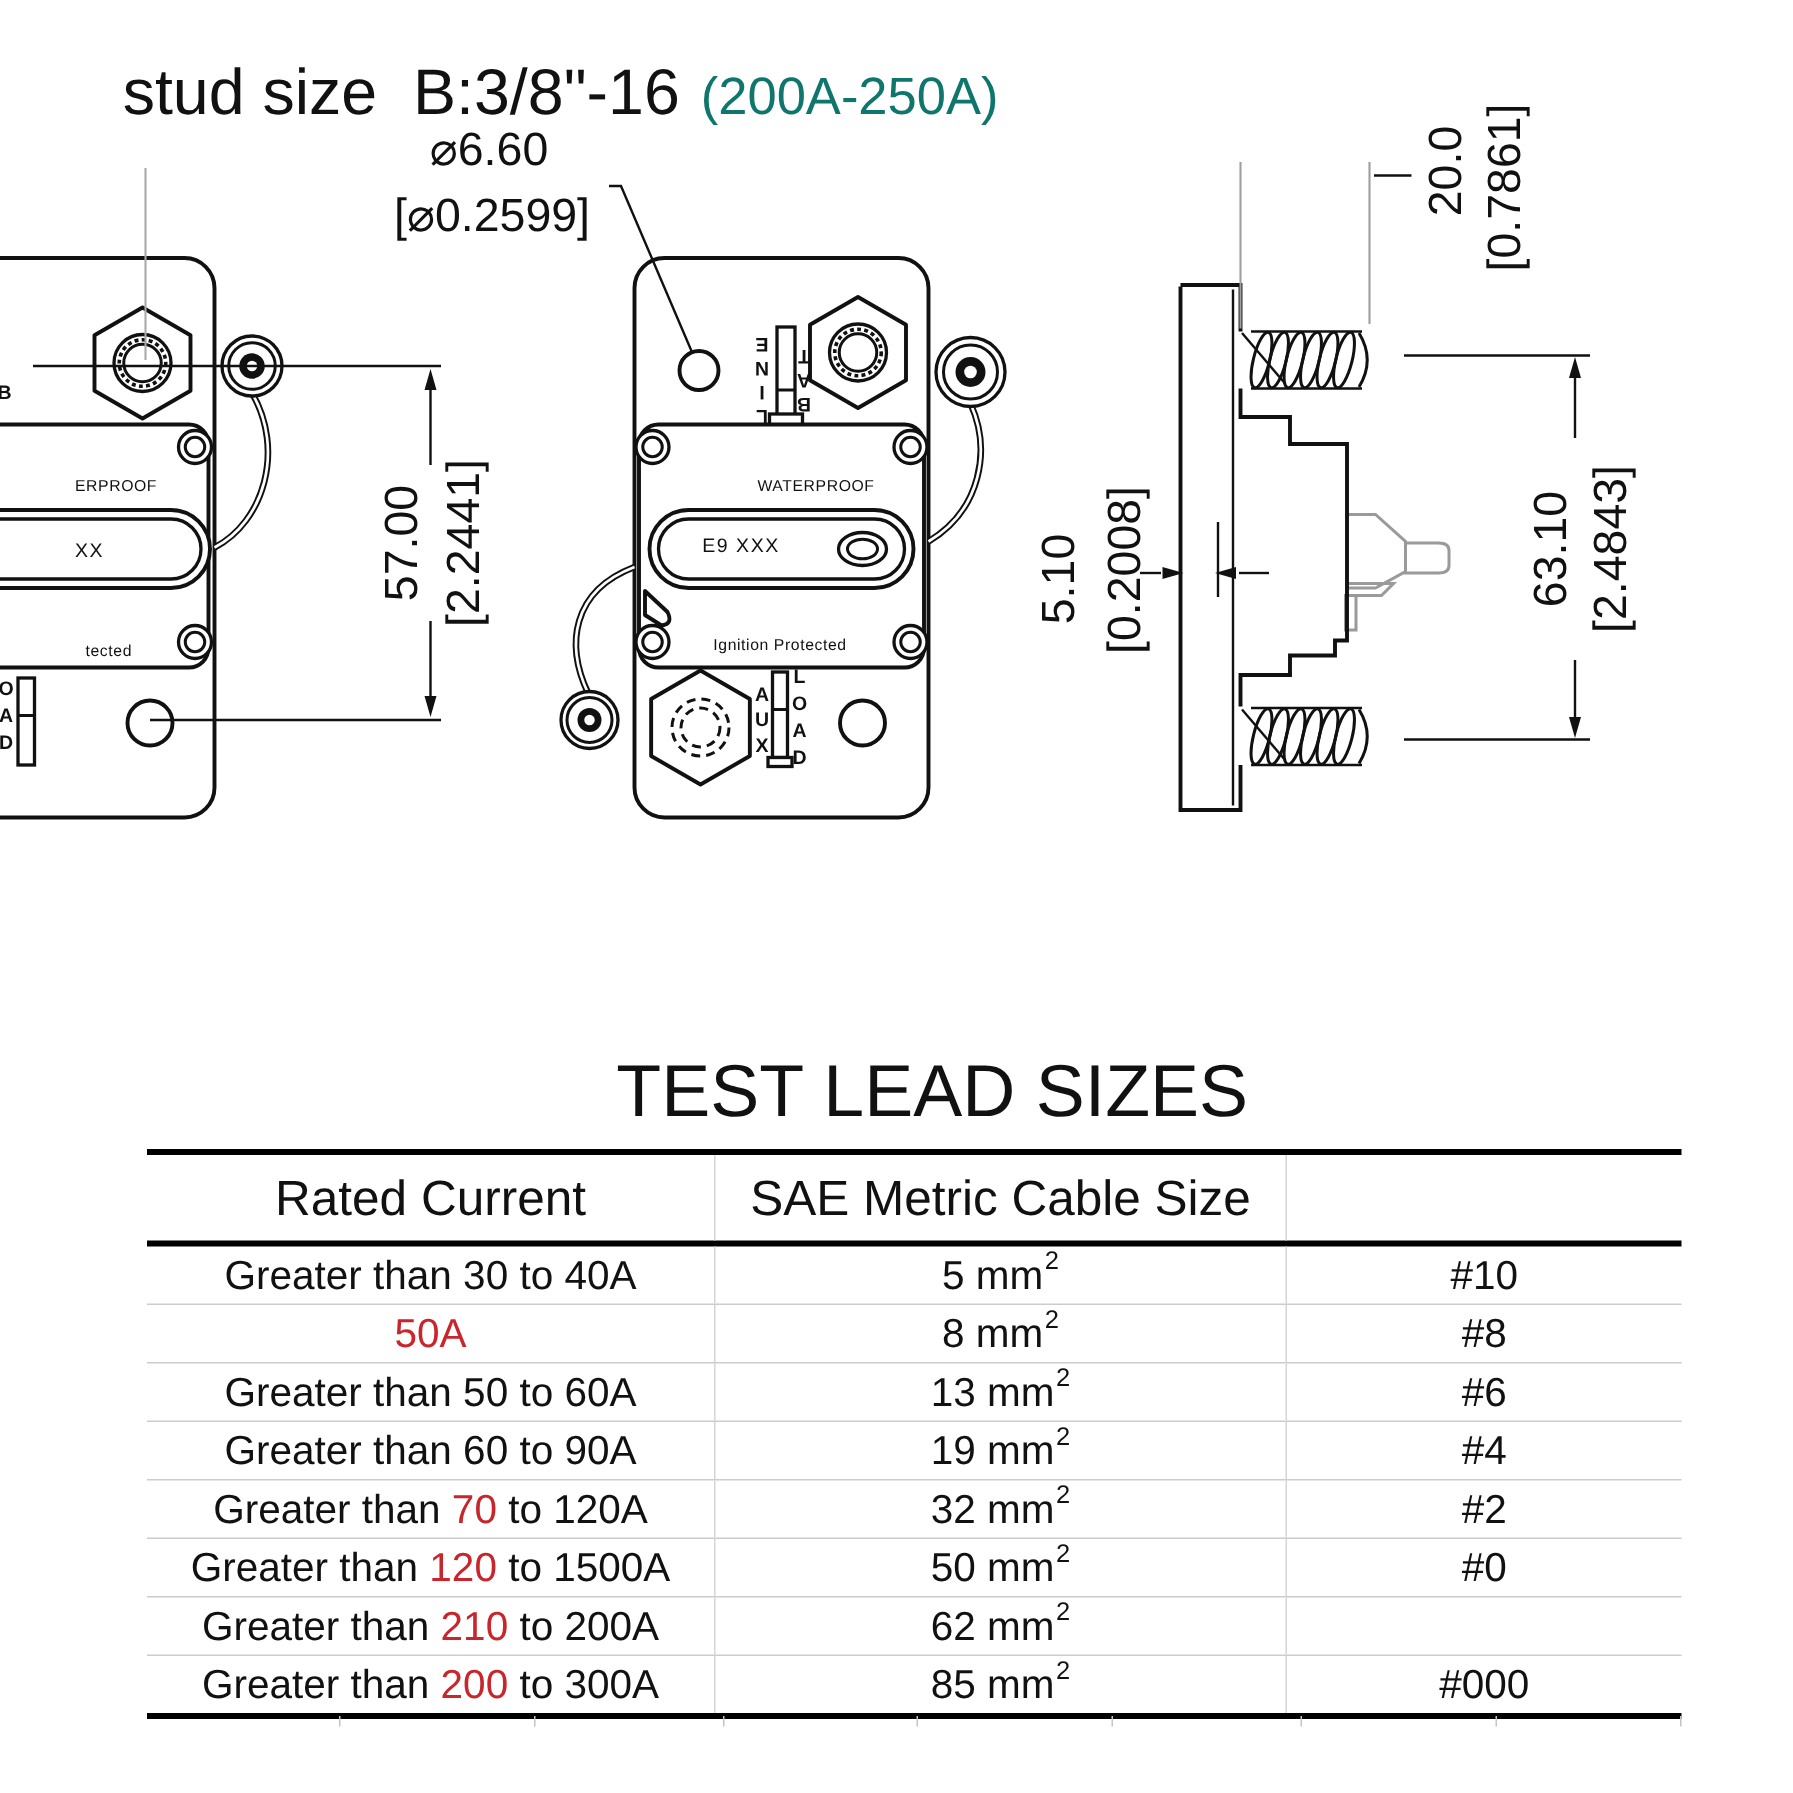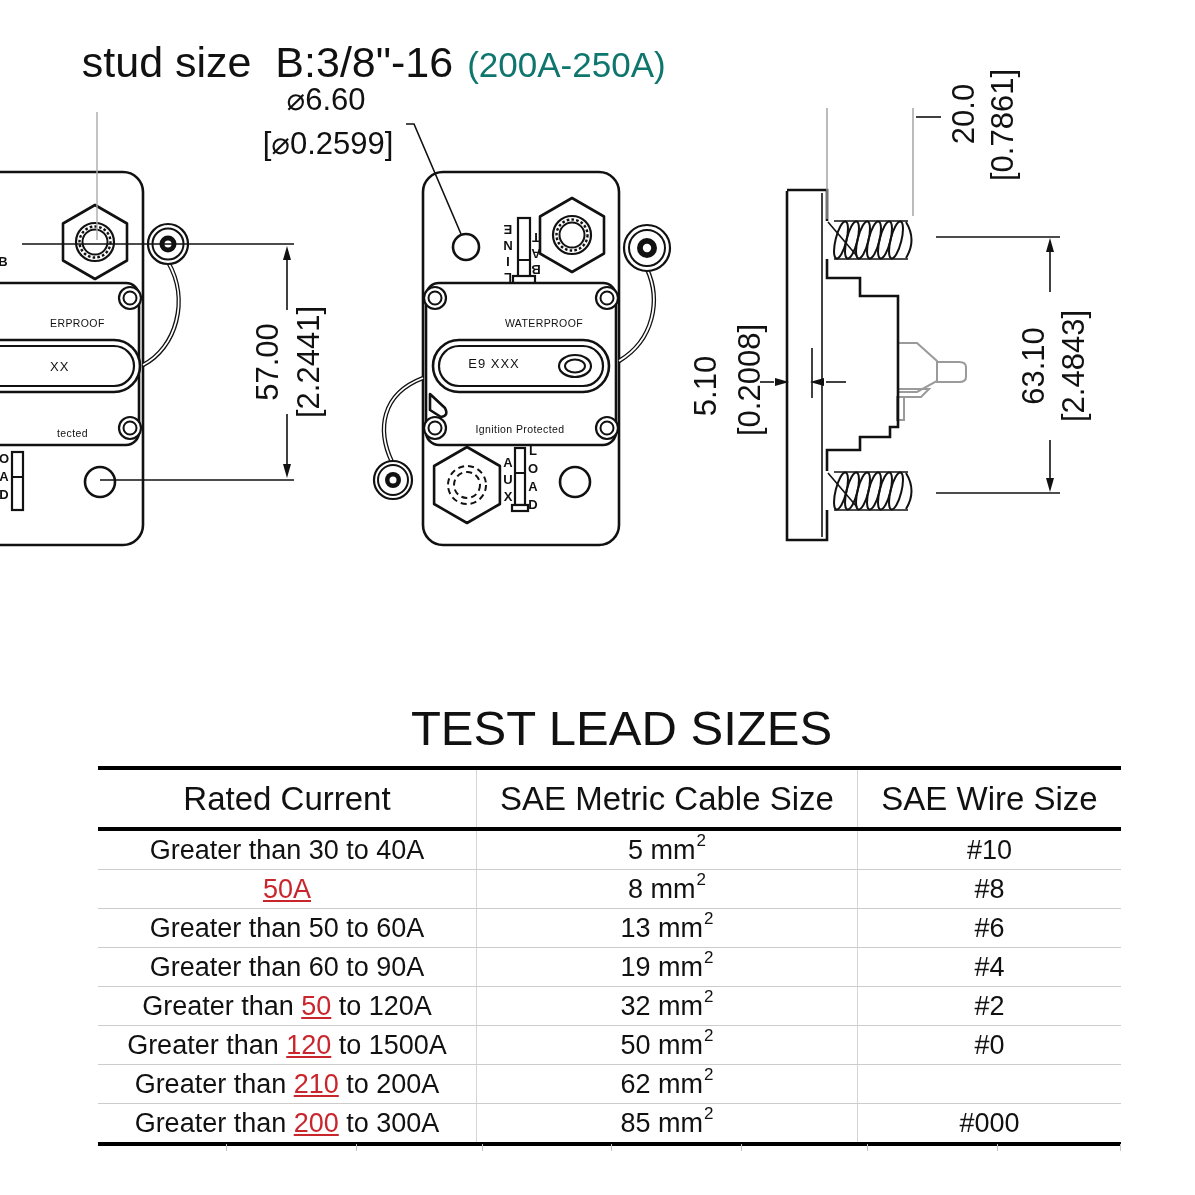--- a/index.html
+++ b/index.html
@@ -33,21 +33,21 @@
   .table-title{position:absolute;left:110px;top:700px;width:1023px;text-align:center;
                font-size:49px;color:#111;}
   .lead-table{position:absolute;left:98px;top:766px;width:1023px;
               border-top:4px solid #000;border-bottom:4px solid #000;}
   .tr{display:grid;grid-template-columns:379px 381px 263px;align-items:center;}
   .tr.head{height:57px;border-bottom:4px solid #000;font-size:33px;}
   .tr.data{height:38px;font-size:27px;}
   .tr.data + .tr.data{border-top:1px solid #ccc;}
   .td{height:100%;display:flex;align-items:center;justify-content:center;}
   .c1,.c2{border-right:1px solid #d5d5d5;}
-  .red{color:#c9252c;text-decoration:underline;}
+  .red{color:#c9252c;}
   .pre{white-space:pre;}
   sup.sq{font-size:17px;position:relative;top:-9px;margin-left:1px;}
   .tick{position:absolute;top:1144px;width:1px;height:7px;background:#c4c4c4;}
 </style>
 </head>
 <body>
 
 <div class="canvas">
 
   <div class="title-line">
@@ -244,21 +244,20 @@
       <text class="dim anchor-m" transform="translate(1084,366) rotate(-90)">[2.4843]</text>
     </g>
   </svg>
 
   <div class="table-title">TEST LEAD SIZES</div>
 
   <div class="lead-table">
     <div class="tr head">
       <div class="td c1">Rated Current</div>
       <div class="td c2">SAE Metric Cable Size</div>
-      <div class="td">SAE Wire Size</div>
     </div>
 
     <div class="tr data">
       <div class="td c1">
           <span class="pre">Greater than 30 to 40A</span>
           <span class="pre red"></span>
           <span class="pre"></span>
         </div>
       <div class="td c2">
           <span>5 mm</span>
@@ -297,21 +296,21 @@
         </div>
       <div class="td c2">
           <span>19 mm</span>
           <sup class="sq">2</sup>
         </div>
       <div class="td">#4</div>
     </div>
     <div class="tr data">
       <div class="td c1">
           <span class="pre">Greater than </span>
-          <span class="pre red">50</span>
+          <span class="pre red">70</span>
           <span class="pre"> to 120A</span>
         </div>
       <div class="td c2">
           <span>32 mm</span>
           <sup class="sq">2</sup>
         </div>
       <div class="td">#2</div>
     </div>
     <div class="tr data">
       <div class="td c1">

